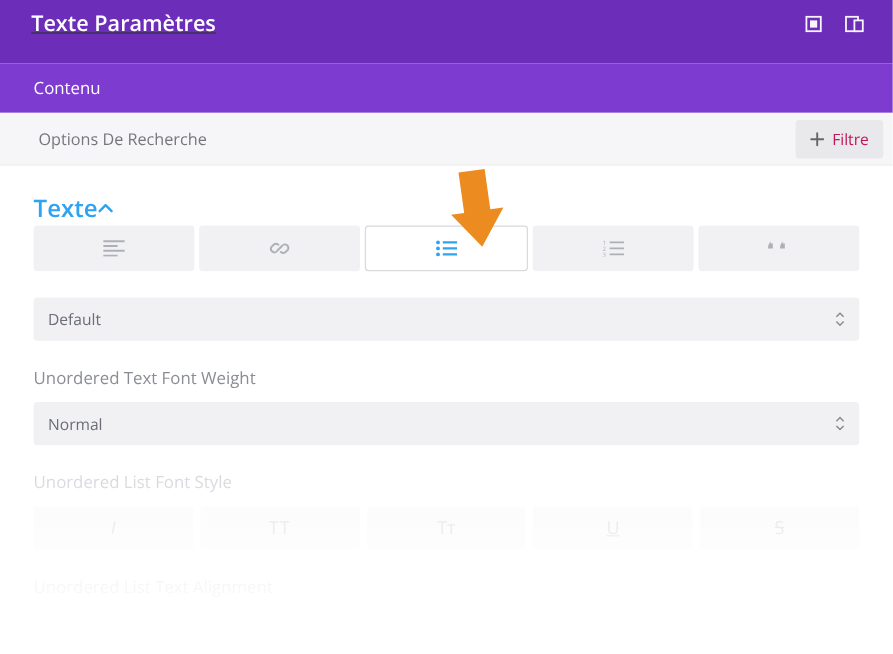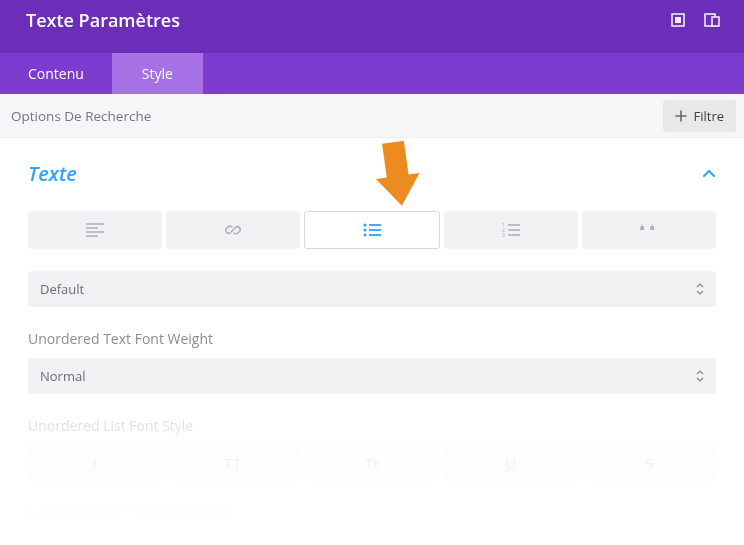--- a/index.html
+++ b/index.html
@@ -13,20 +13,21 @@
     color: #333;
   }
   
   .header {
     background: #6c2eb9;
     height: 53px;
     display: flex;
     align-items: center;
     justify-content: space-between;
     padding: 0 24px 14px 26px;
+    text-decoration: underline;
   }
   .header-title {
     color: #fff;
     font-size: 18px;
     font-weight: 600;
   }
   .header-icons { display: flex; gap: 18px; align-items: center; }
   .header-icons .icon { color: #fff; opacity: 0.95; }
 
   
@@ -46,41 +47,40 @@
   }
   .tab.active { background: #a571e4; }
   .tab:first-child { padding-left: 28px; padding-right: 28px; }
 
   
   .search-row {
     background: #f6f6f8;
     height: 44px;
     display: flex; align-items: center; justify-content: space-between;
     border-bottom: 1px solid #eee;
-    padding-left: 11px;
+    padding-left: 32px;
   }
   .search-row .label { color: #76767c; font-size: 13.5px; }
   .filter-btn {
     background: #e9e9ec;
     height: 32px;
     margin: 6px 8px 6px 0;
     padding: 0 12px;
     border-radius: 3px;
     display: flex; align-items: center; gap: 6px;
-    color: #404040; font-size: 13px;
+    color: #be185d; font-size: 13px;
     cursor: pointer;
   }
 
   .panel { padding: 22px 28px 0 28px; position: relative; }
 
   
   .section-head {
-    display: flex; align-items: center; justify-content: space-between;
-    margin-bottom: 24px;
-    font-style: italic;
+    display: flex; align-items: center; 
+    margin-bottom: 1px;
   }
   .section-title { color: #2ea3f2; font-size: 20px; font-weight: 600; }
   .chevron-up { color: #2ea3f2; }
 
   
   .seg-group {
     display: flex; gap: 4px; margin-bottom: 22px;
     position: relative;
   }
   .seg {
@@ -157,21 +157,20 @@
       <svg width="16" height="16" viewBox="0 0 16 16">
           <rect x="1" y="2" width="10" height="12" fill="none" stroke="#fff" stroke-width="1.5"></rect>
           <rect x="8" y="5" width="7" height="9" fill="#6c2eb9" stroke="#fff" stroke-width="1.5"></rect>
         </svg>
     </span>
   </div>
 </div>
 
 <div class="tabs">
   <div class="tab">Contenu</div>
-  <div class="tab active">Style</div>
 </div>
 
 <div class="search-row">
   <div class="label">Options De Recherche</div>
   <div class="filter-btn">
     <span>
       <svg width="12" height="12" viewBox="0 0 12 12">
           <path d="M6 1v10M1 6h10" stroke="#666" stroke-width="1.6" stroke-linecap="round"></path>
         </svg>
     </span>

